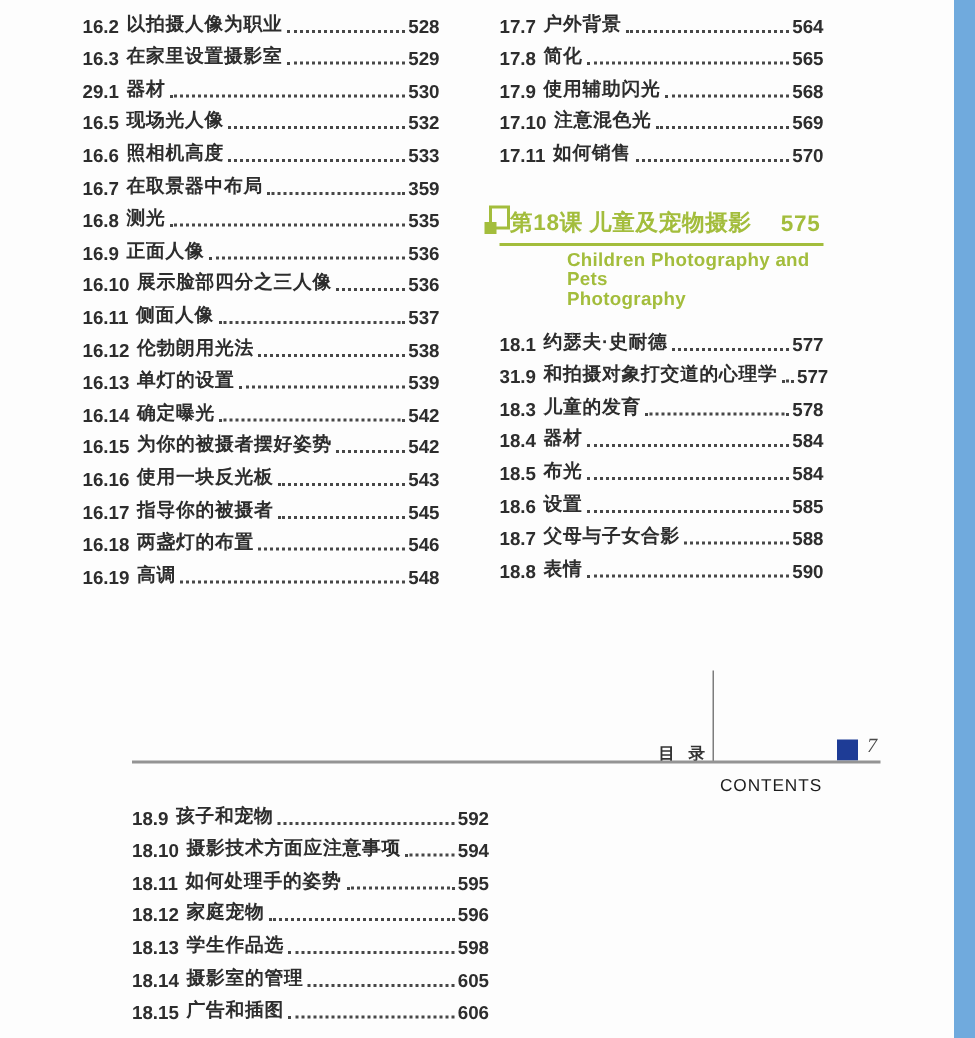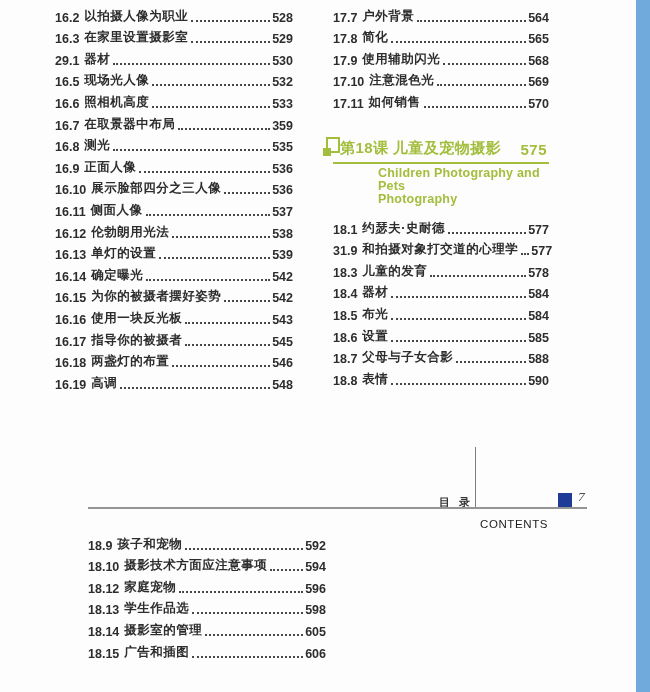--- a/index.html
+++ b/index.html
@@ -321,20 +321,26 @@
         <span class="pg">592</span>
       </div>
 
       <div class="toc-row">
         <span class="no">18.10</span>
         <span class="title">摄影技术方面应注意事项</span>
         <span class="leader"></span>
         <span class="pg">594</span>
       </div>
 
+      <div class="toc-row">
+        <span class="no">18.11</span>
+        <span class="title">如何处理手的姿势</span>
+        <span class="leader"></span>
+        <span class="pg">595</span>
+      </div>
 
       <div class="toc-row">
         <span class="no">18.12</span>
         <span class="title">家庭宠物</span>
         <span class="leader"></span>
         <span class="pg">596</span>
       </div>
 
       <div class="toc-row">
         <span class="no">18.13</span>

